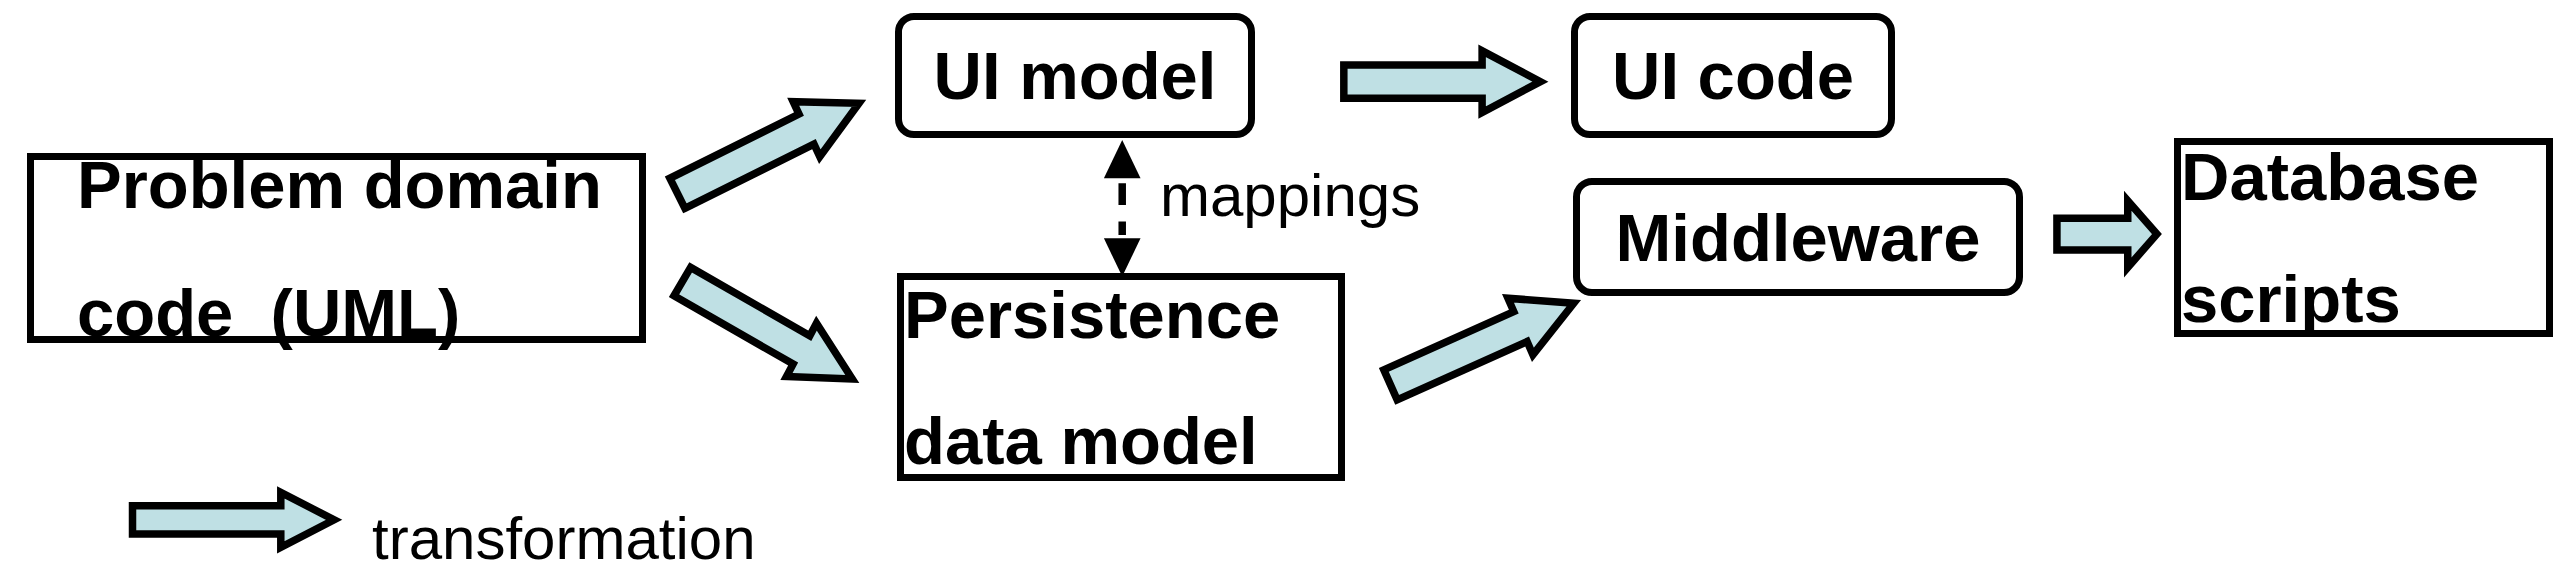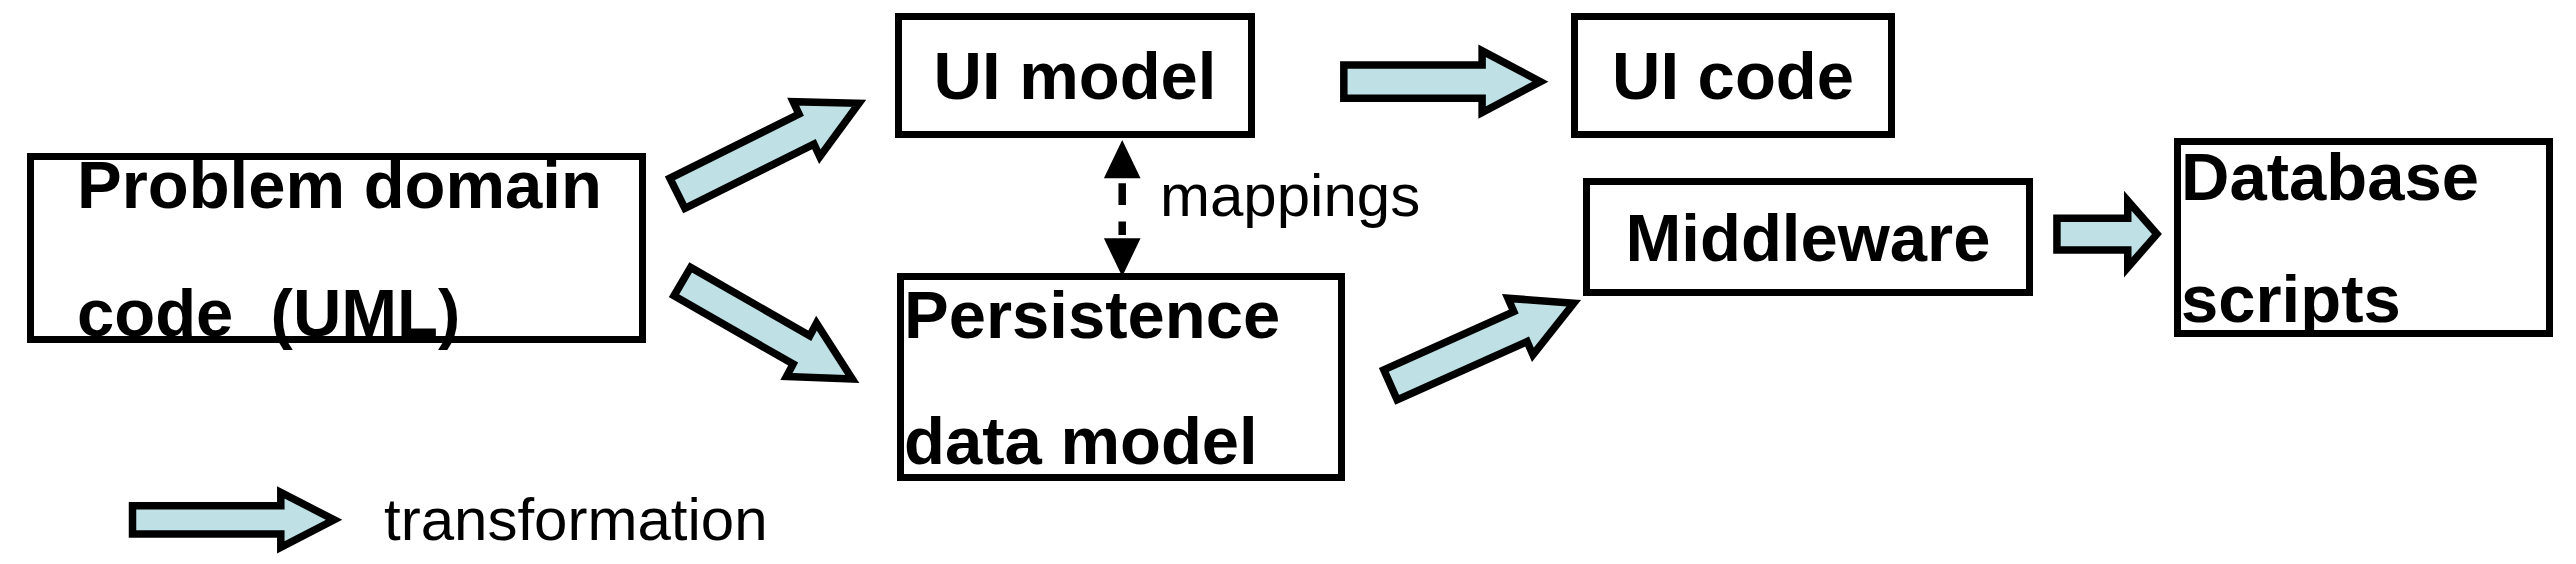--- a/index.html
+++ b/index.html
@@ -27,36 +27,36 @@
     box-sizing: border-box;
     display: flex;
     flex-direction: column;
     justify-content: center;
     color: #000;
     font-weight: bold;
     font-size: 67px;
   }
   .node .line { white-space: pre; }
   .node.left-align { align-items: flex-start; gap: 43px; }
-  .node.center-align { align-items: center; }
+  .node.center-align { align-items: center; border-radius: 19px; }
   #node-problem-domain { left: 27px;  top: 153px; width: 619px; height: 190px; padding-left: 43px; line-height: 85px; }
   #node-ui-model       { left: 895px; top: 13.3px;  width: 360px; height: 125px; }
   #node-ui-code        { left: 1571px; top: 12.5px;  width: 324px; height: 125px; }
-  #node-middleware     { left: 1573px; top: 178px; width: 450px; height: 118px; margin-left: 10px; }
+  #node-middleware     { left: 1573px; top: 178px; width: 450px; height: 118px; }
   #node-persistence    { left: 897px; top: 273px; width: 448px; height: 208px; line-height: 83px; }
   #node-db-scripts     { left: 2174px; top: 138px; width: 379px; height: 199px; line-height: 79px; }
   .annotation {
     position: absolute;
     font-size: 60px;
     line-height: 50px;
     color: #000;
     white-space: pre;
   }
   #mappings-label { left: 1160px; top: 171px; }
-  #legend-label   { left: 372px;  top: 495px; margin-left: 12px; }
+  #legend-label   { left: 372px;  top: 514px; }
 </style>
 </head>
 <body>
 
 <div id="canvas">
 
   <svg id="arrows-layer" viewBox="0 0 3090 677" xmlns="http://www.w3.org/2000/svg">
     <polygon class="arrow" points="821,250 976,173 983,188 1030,124 951,122 958,137 803,214"></polygon>
     <polygon class="arrow" points="808,355 951,437 943,452 1022,455 979,388 971,403 828,321"></polygon>
     <polygon class="arrow" points="1612,78 1778,78 1778,61 1848,98 1778,135 1778,118 1612,118"></polygon>

